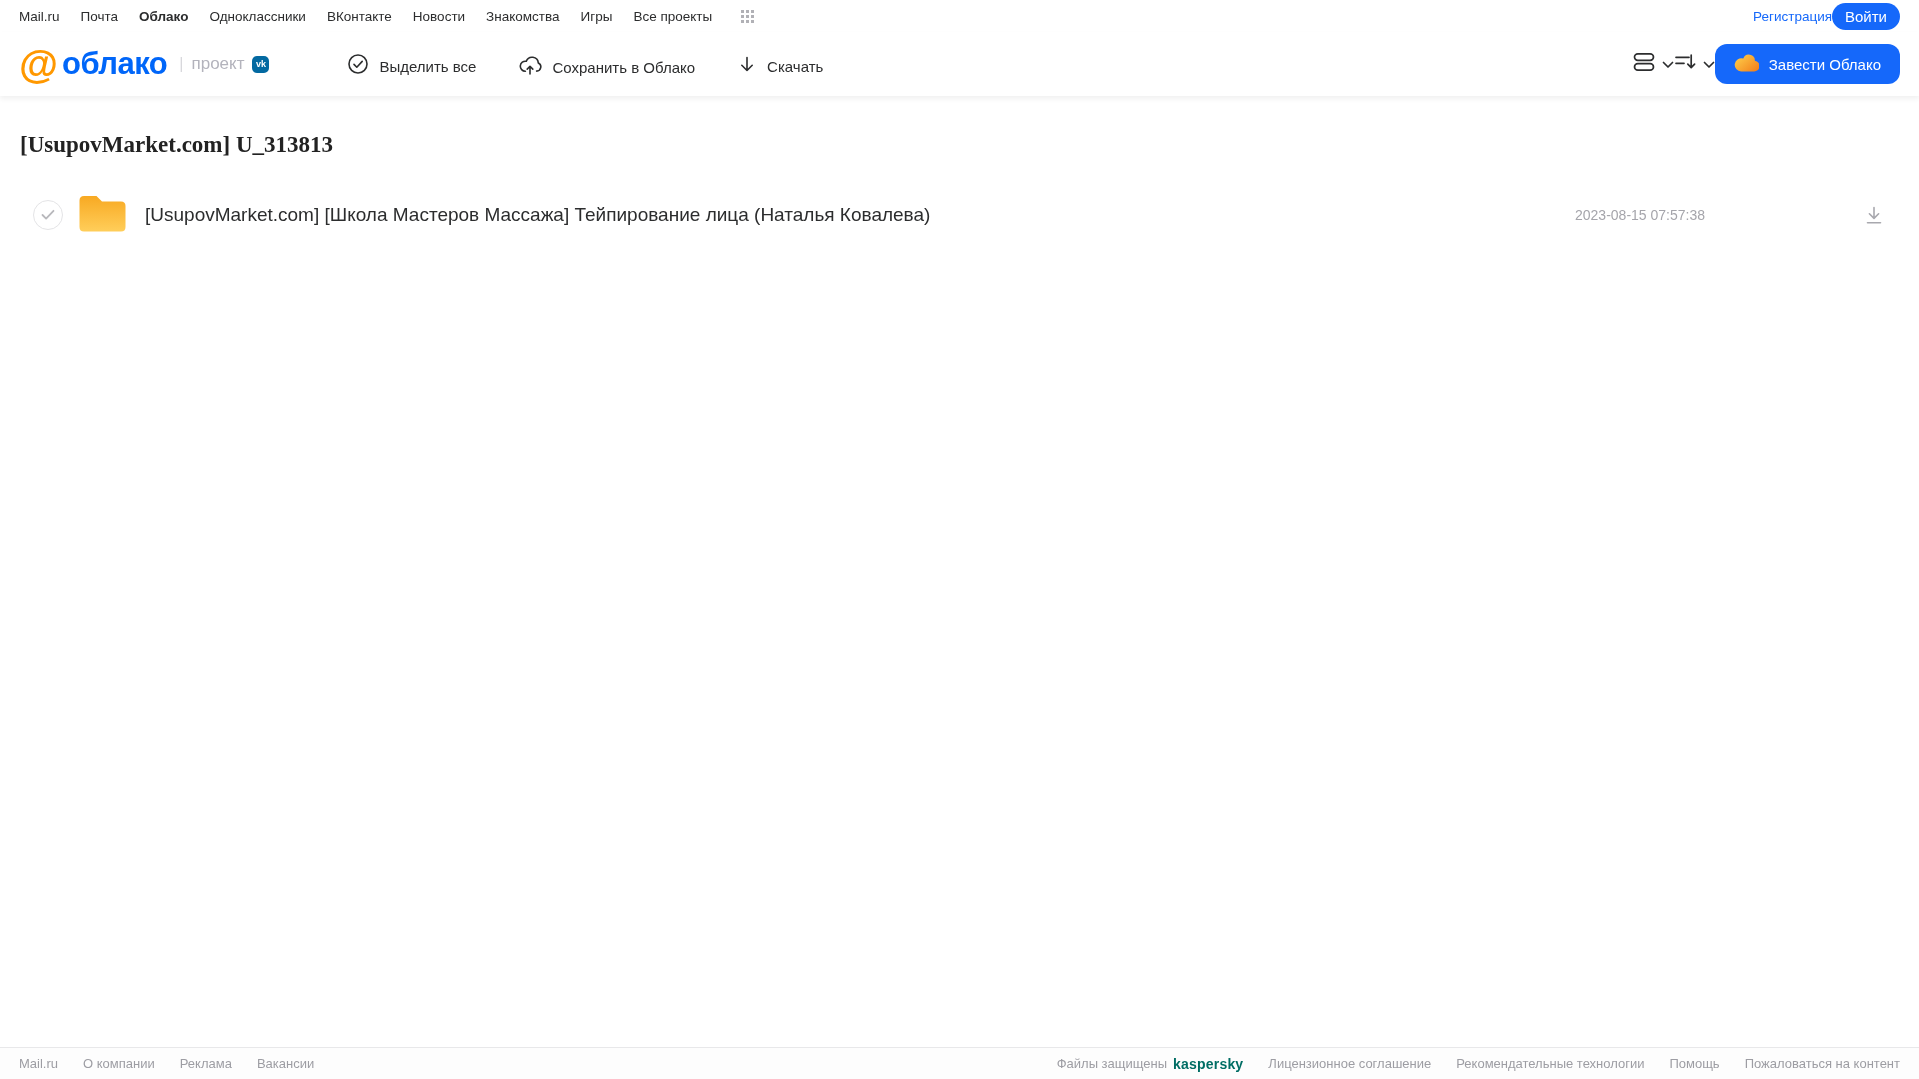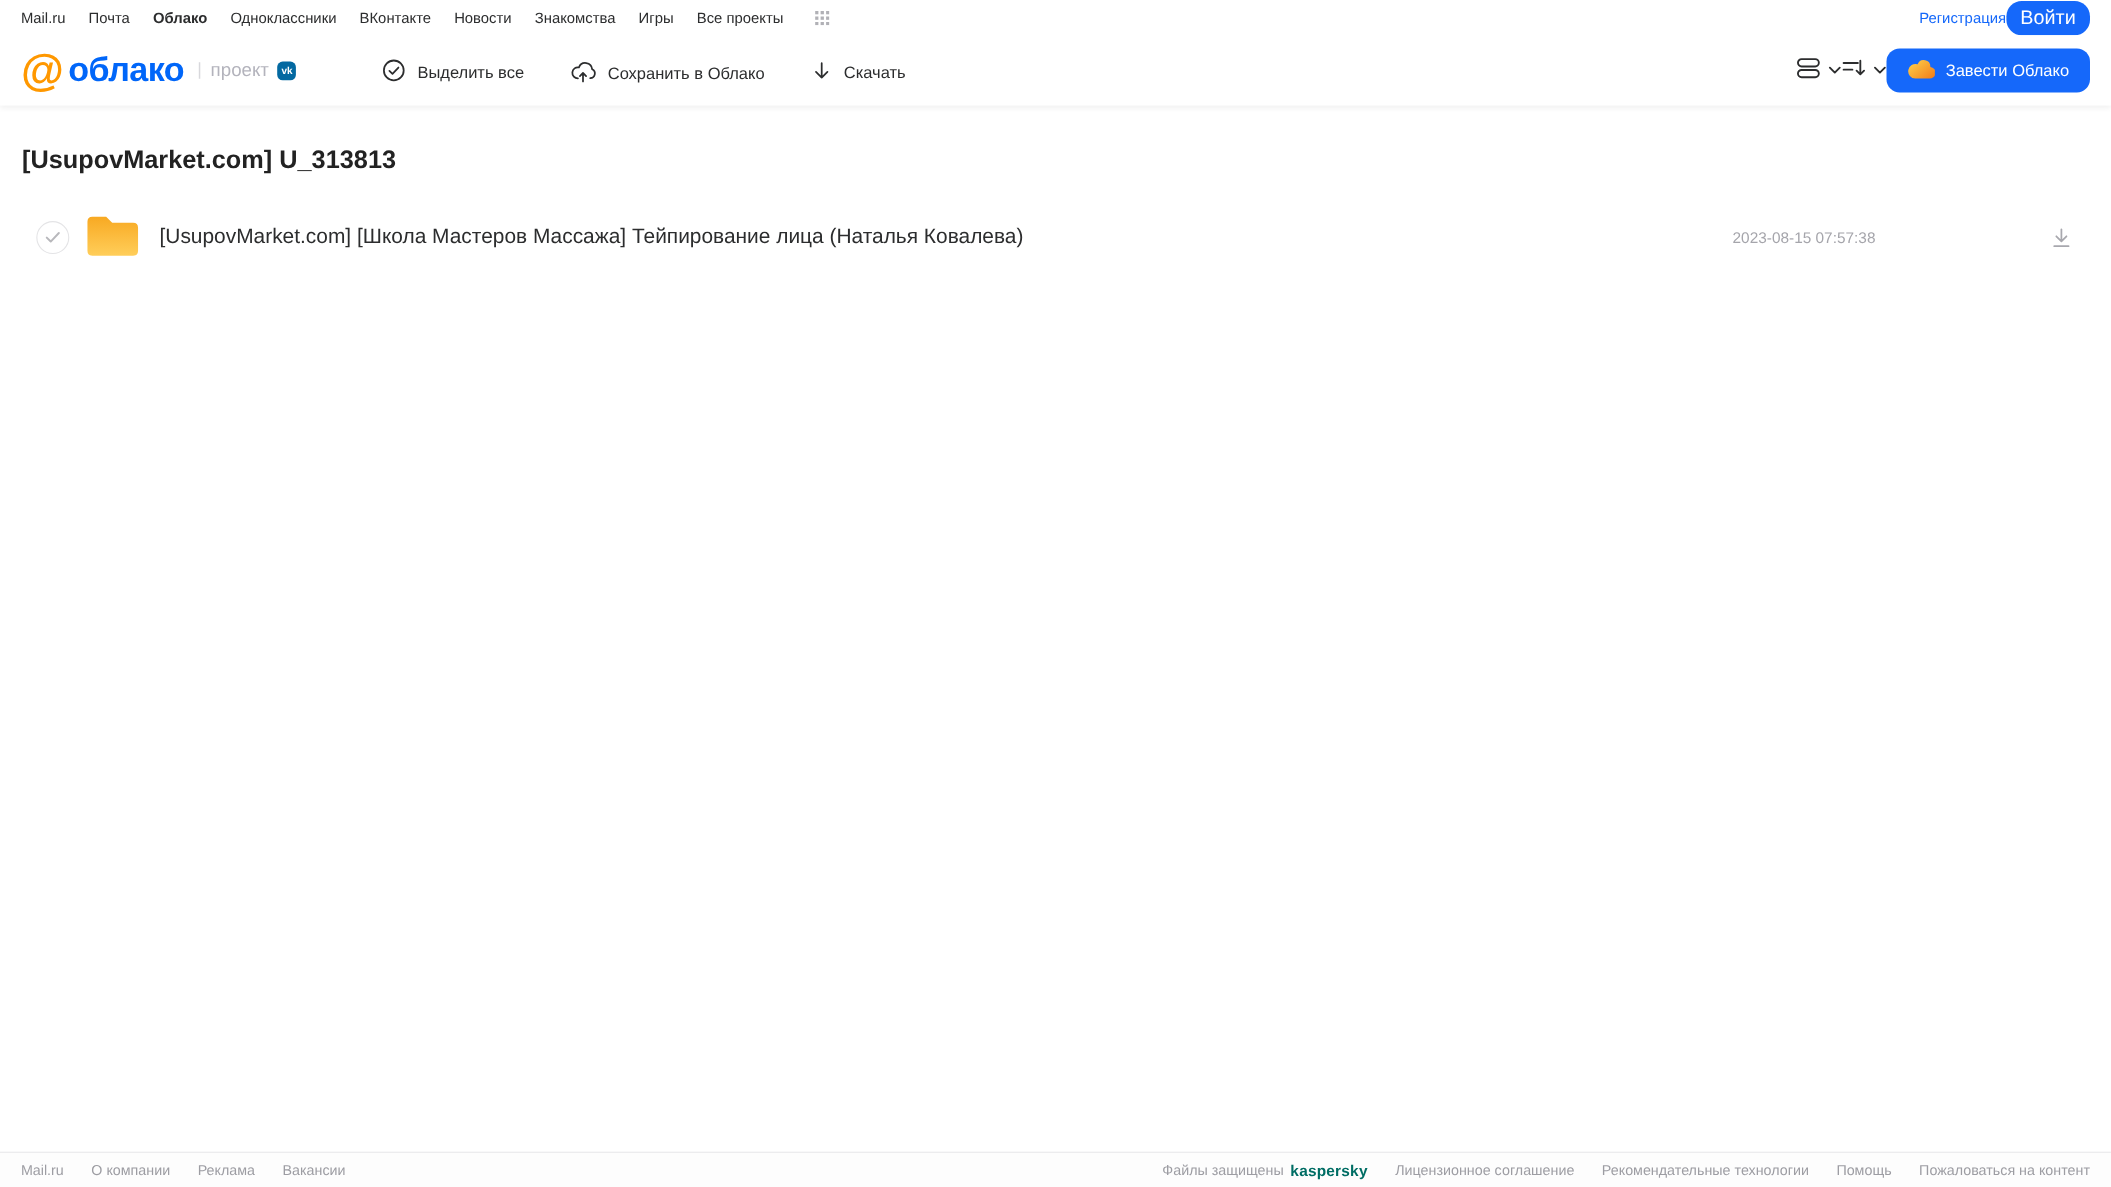--- a/index.html
+++ b/index.html
@@ -7,21 +7,21 @@
               font-family:"Liberation Sans", sans-serif; color:#2c2d2e; }
 
   
   .topnav { height:32px; display:flex; align-items:center; padding:0 19px; }
   .topnav-links { display:flex; align-items:center; gap:21px; }
   .nav-link { font-size:13.5px; color:#2c2d2e; text-decoration:none; cursor:pointer; }
   .nav-link.active { font-weight:bold; }
   .apps-grid-btn { margin-left:8px; display:flex; align-items:center; cursor:pointer; }
   .topnav-right { margin-left:auto; display:flex; align-items:center; gap:0; }
   .reg-link { font-size:13.5px; color:#1568fa; text-decoration:none; cursor:pointer; }
-  .login-btn { background:#1568fa; color:#fff; border:none; font-size:18px;
+  .login-btn { background:#1568fa; color:#fff; border:none; font-size:15px;
                padding:5px 13px; border-radius:14px; cursor:pointer;
                font-family:"Liberation Sans", sans-serif; }
 
   
   .header { height:64px; display:flex; align-items:center; padding:0 19px;
             position:relative; background:#fff;
             box-shadow:0 3px 5px rgba(0,0,0,.06); }
   .logo { display:flex; align-items:center; cursor:pointer; text-decoration:none; }
   .logo-at { color:#ff9800; font-size:40px; font-weight:bold; line-height:40px; margin-right:4px; }
   .logo-word { color:#0066f9; font-size:31px; font-weight:bold; letter-spacing:-0.5px; line-height:34px; }
@@ -39,21 +39,21 @@
   .tool-btn svg { display:block; }
 
   .header-right { margin-left:auto; display:flex; align-items:center; }
   .icon-dd { display:flex; align-items:center; gap:7px; cursor:pointer; color:#2c2d2e; }
   .get-cloud-btn { background:#1568fa; color:#fff; border:none; height:40px; border-radius:12px;
                    display:flex; align-items:center; gap:10px; padding:0 19px; font-size:15px;
                    cursor:pointer; font-family:"Liberation Sans", sans-serif; }
 
   
   .main { padding:0; }
-  .page-title { font-size:23px; font-weight:600; color:#222; margin:36px 0 0 20px; }
+  .page-title { font-size:23px; font-weight:600; color:#222; margin:36px 0 0 20px;font-family:Liberation Serif, serif; }
 
   .file-row { display:flex; align-items:center; margin-top:33px; height:48px; padding-left:33px; }
   .row-check { width:30px; height:30px; border-radius:50%; border:1px solid #e4e4e6;
                background:#fff; display:flex; align-items:center; justify-content:center;
                cursor:pointer; flex:0 0 auto; }
   .folder-icon { margin-left:15px; flex:0 0 auto; cursor:pointer; }
   .file-link { margin-left:18px; font-size:19px; color:#2c2d2e; text-decoration:none; cursor:pointer; }
   .file-date { margin-left:auto; font-size:14px; color:#a5a5ab; }
   .row-dl { margin-left:160px; margin-right:36px; cursor:pointer; display:flex; }
 

